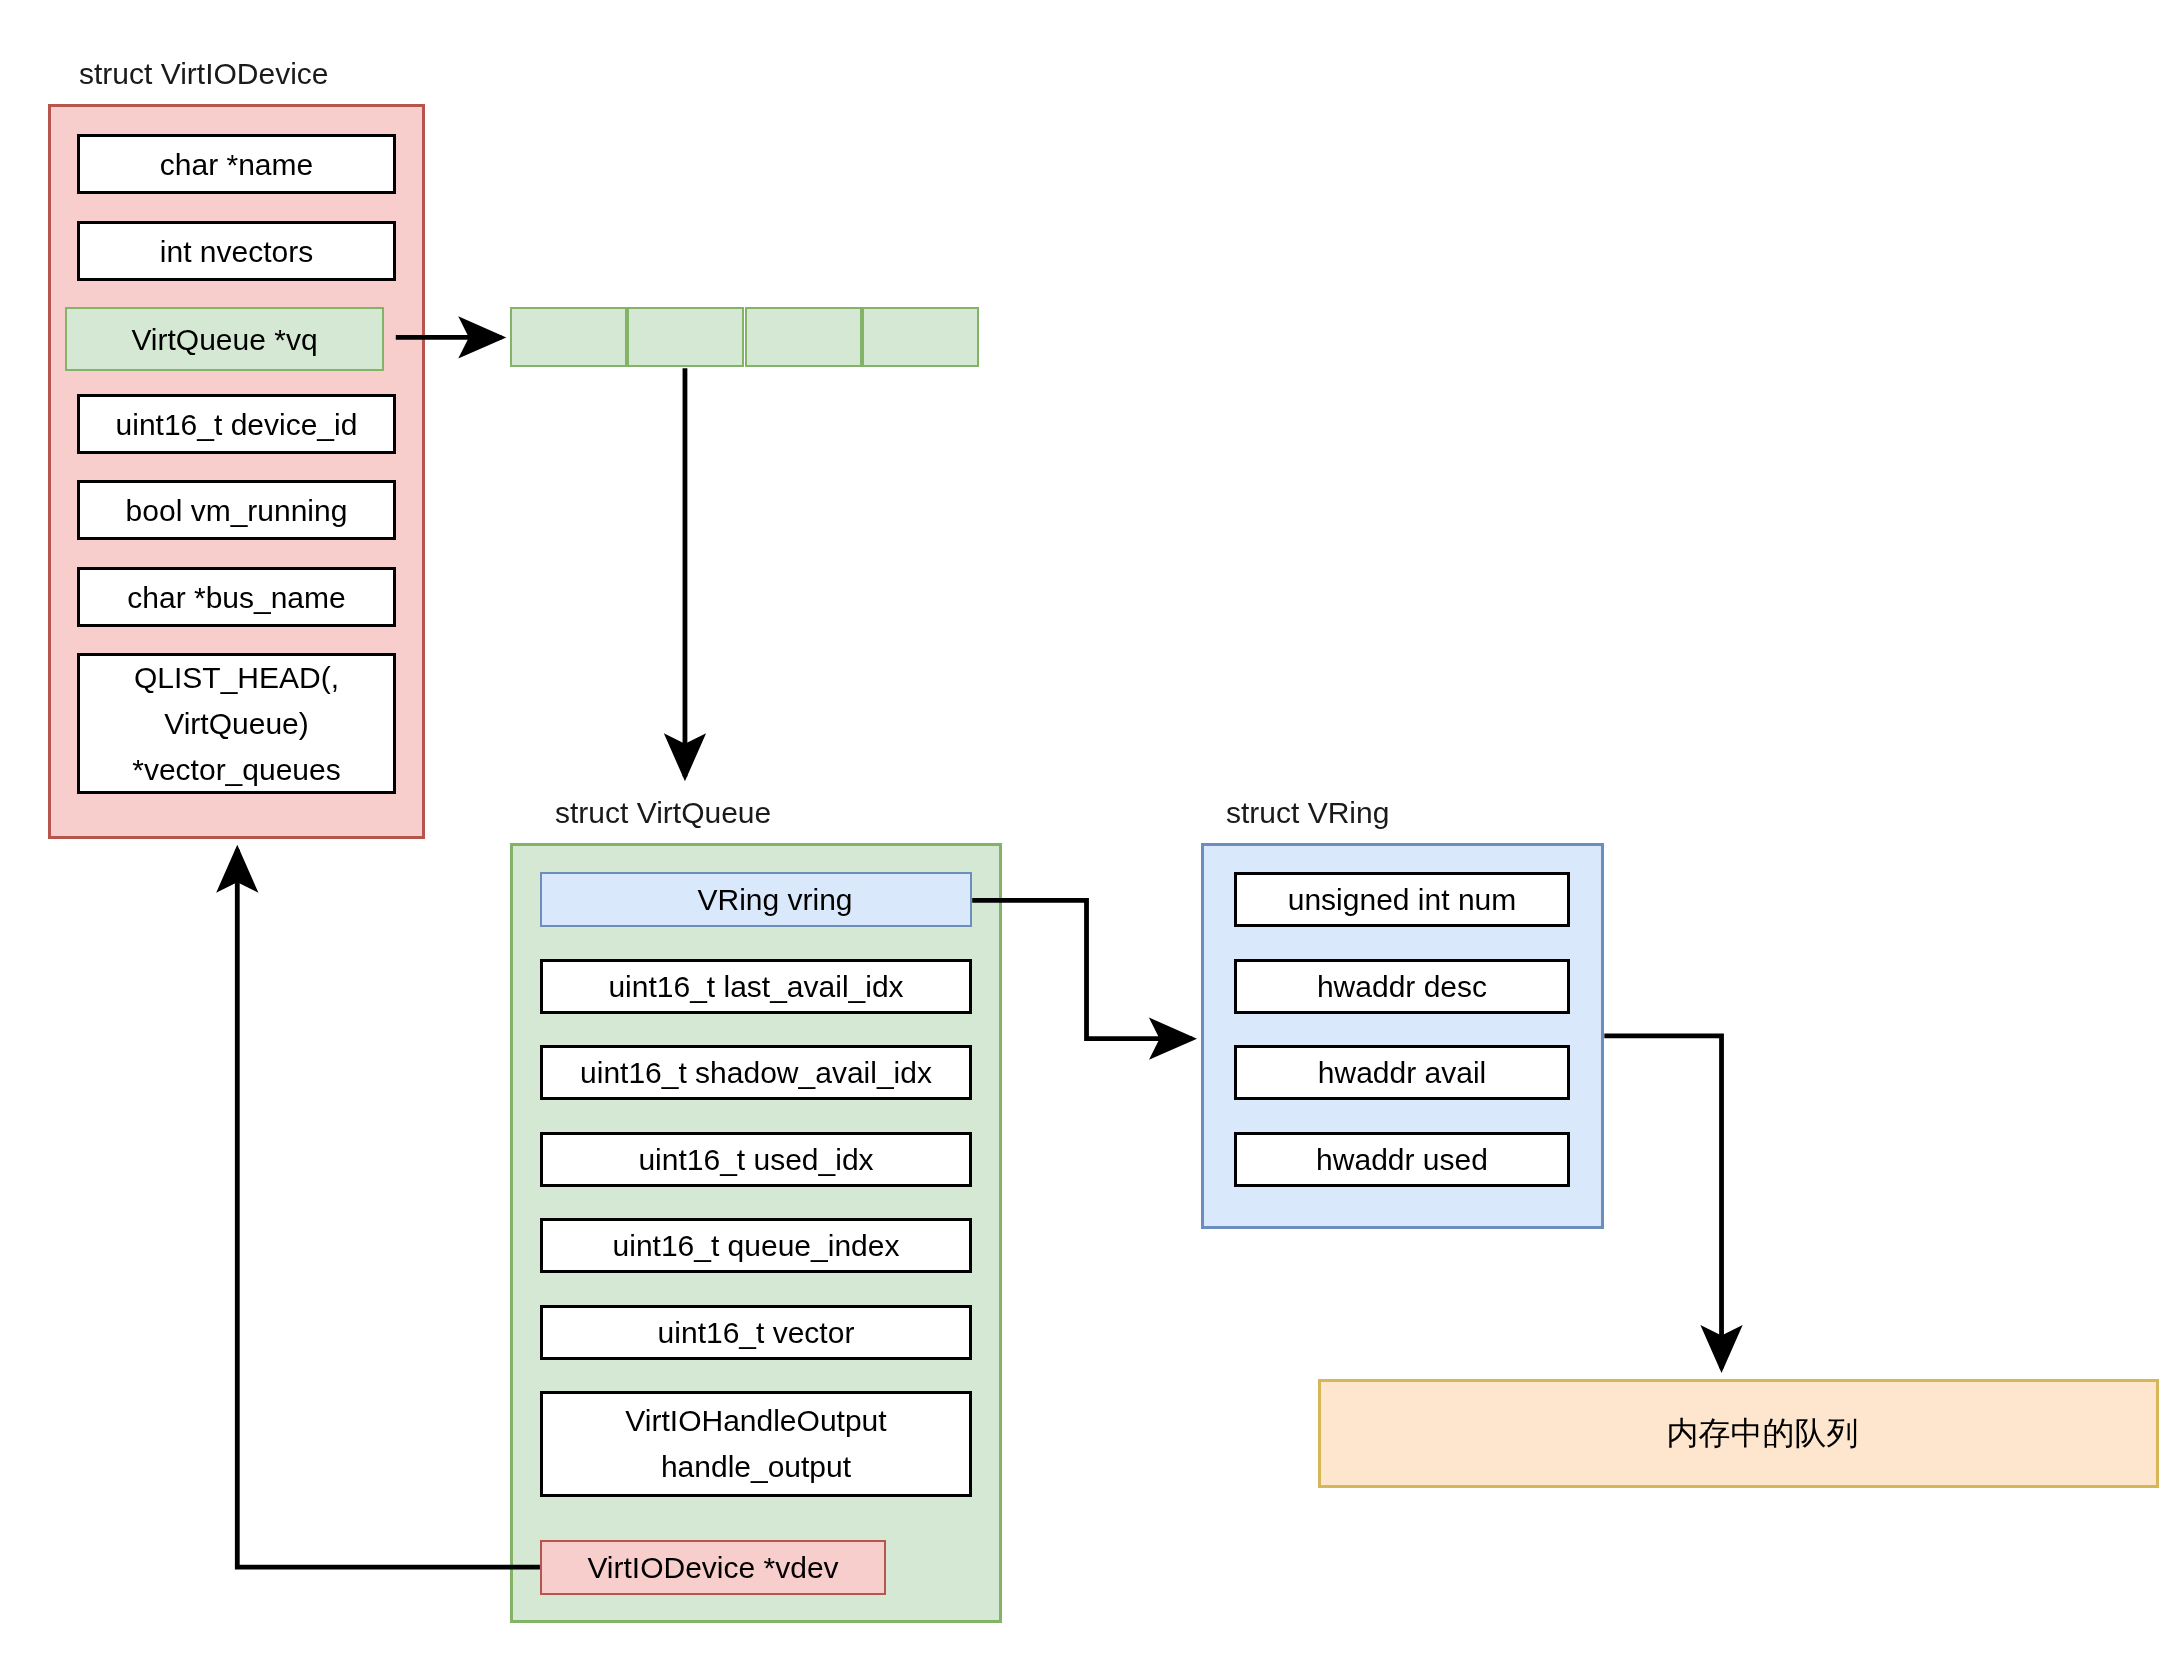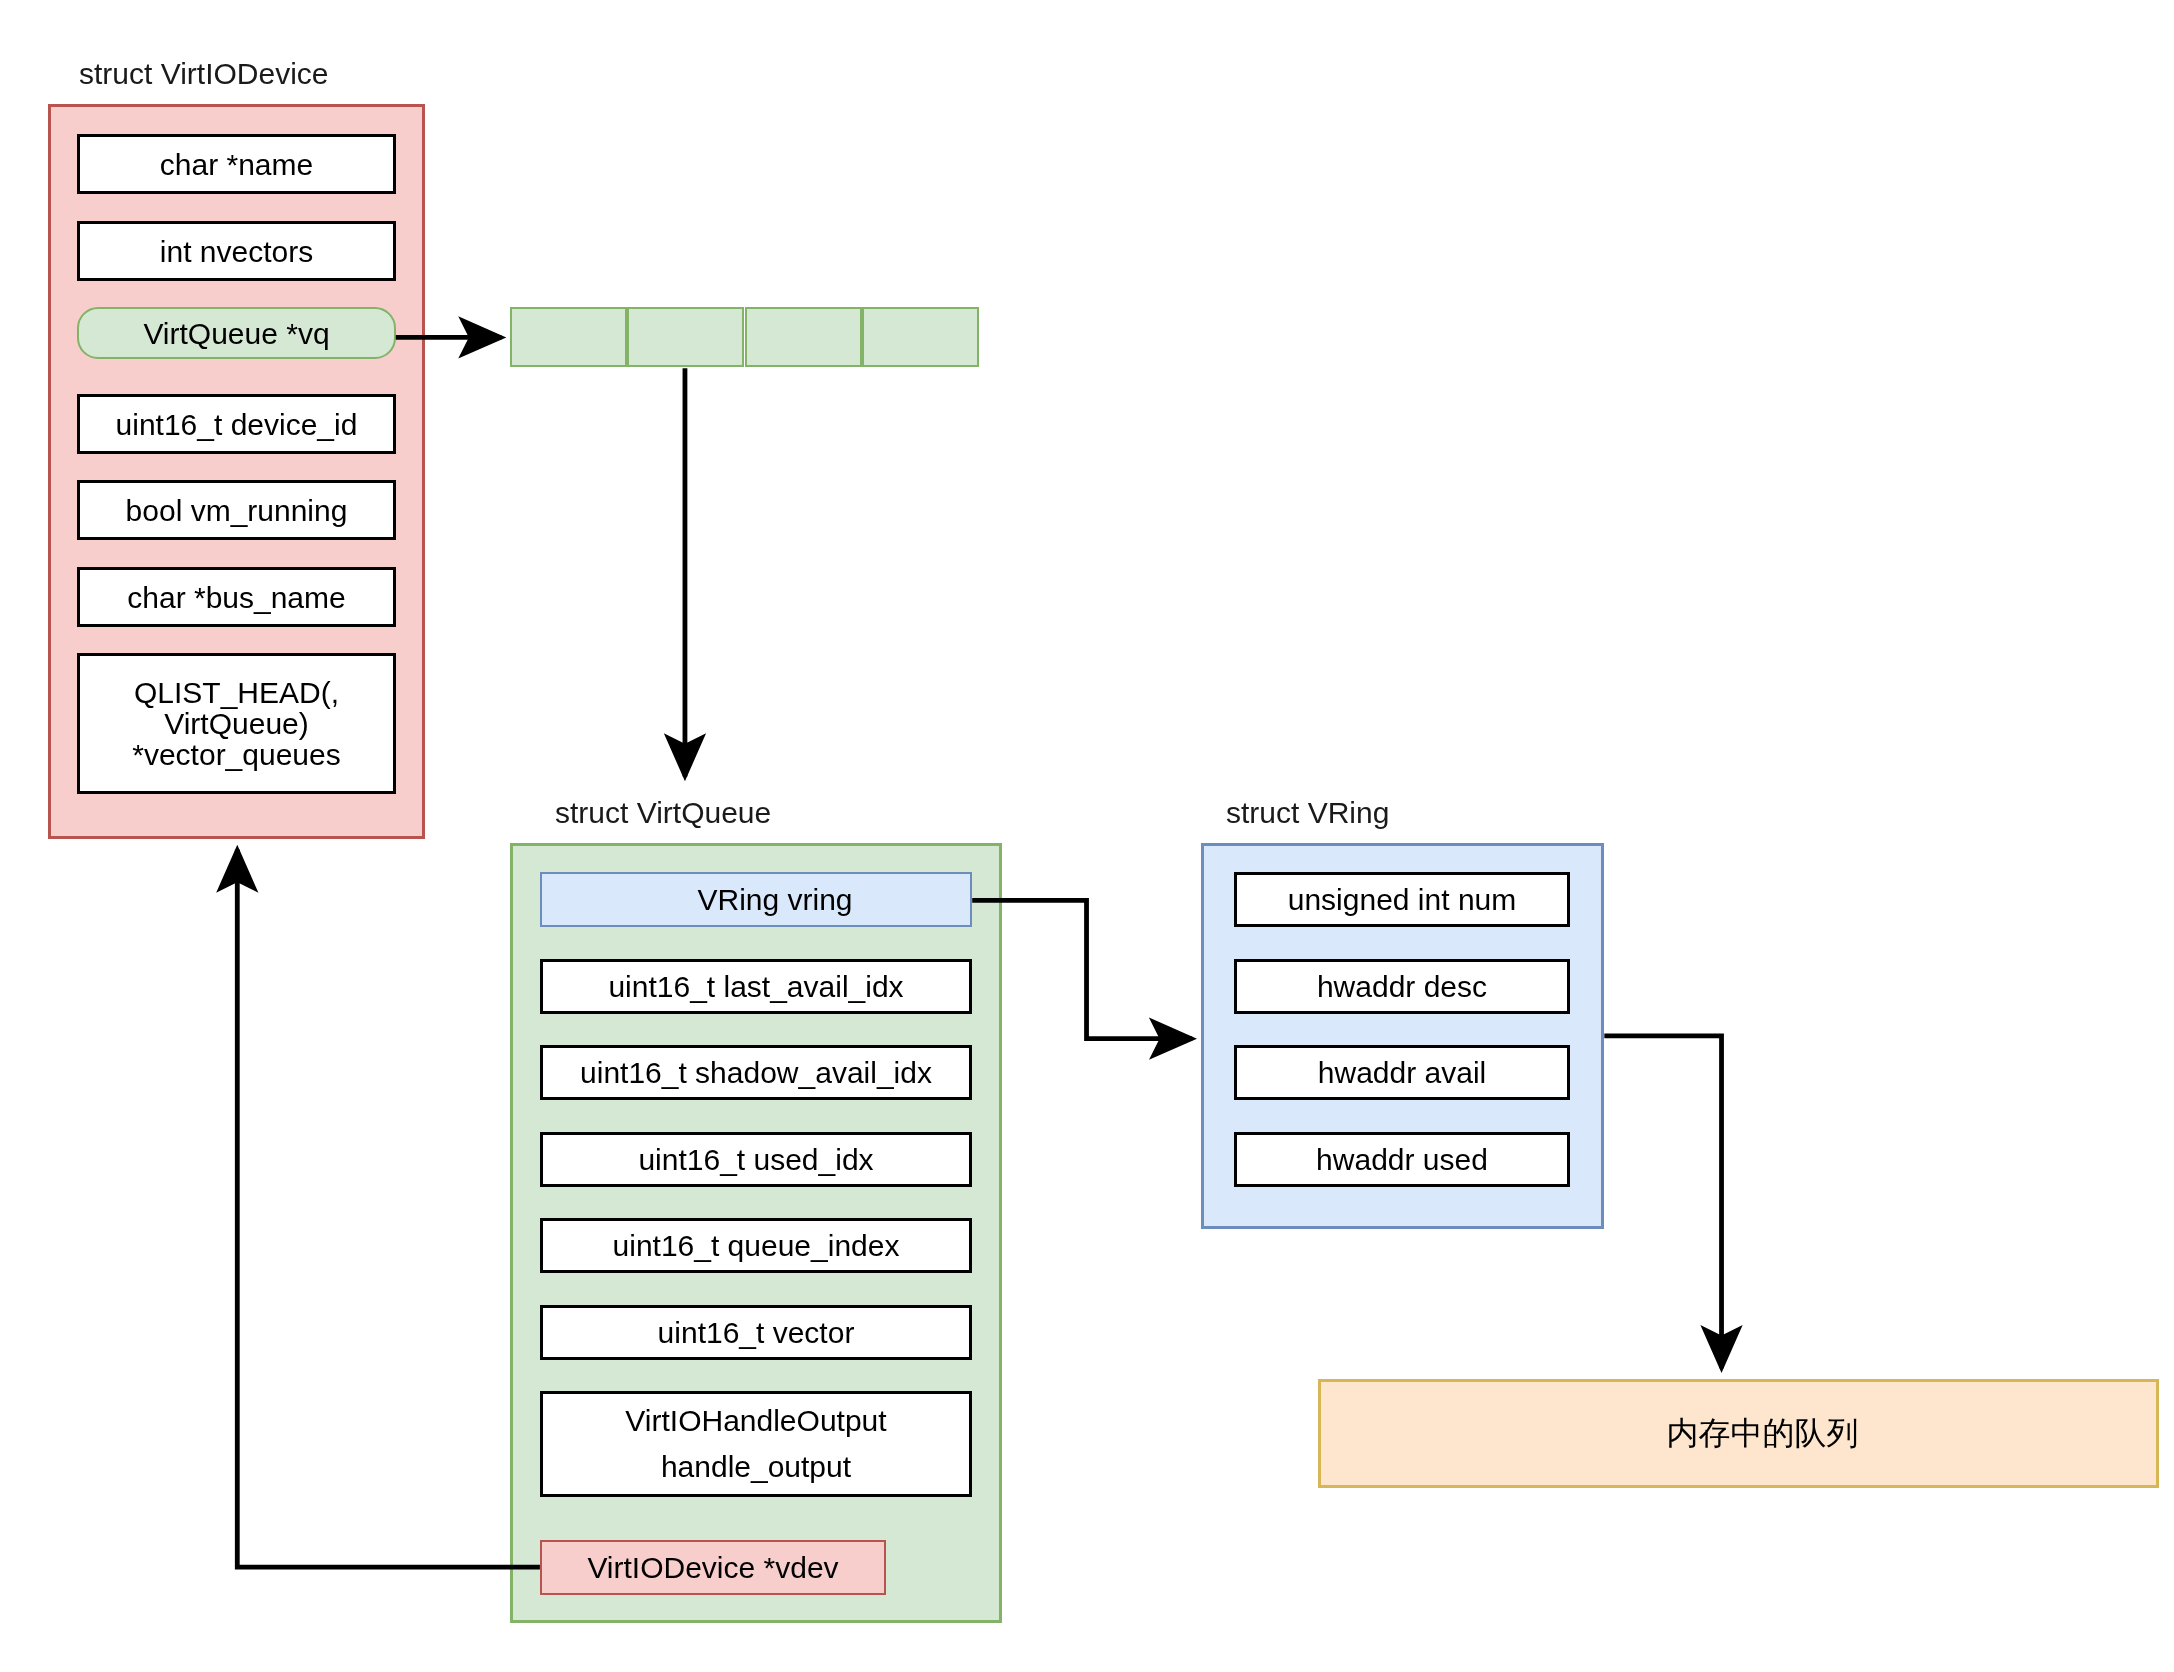--- a/index.html
+++ b/index.html
@@ -104,29 +104,29 @@
 <div id="canvas">
 
   <div class="struct-label" style="left:79px; top:56px;">struct VirtIODevice</div>
 
   <div class="struct-box box-pink" style="left:48px; top:104px; width:377px; height:735px;"></div>
 
   <div class="field" style="left:77px; top:134px; width:319px; height:60px;">char *name</div>
 
   <div class="field" style="left:77px; top:221px; width:319px; height:60px;">int nvectors</div>
 
-  <div class="field hl-green" style="left:77px; top:307px; width:319px; height:52px;border-radius:21px;">VirtQueue *vq</div>
+  <div class="field hl-green" style="left:65px; top:307px; width:319px; height:64px;">VirtQueue *vq</div>
 
   <div class="field" style="left:77px; top:394px; width:319px; height:60px;">uint16_t device_id</div>
 
   <div class="field" style="left:77px; top:480px; width:319px; height:60px;">bool vm_running</div>
 
   <div class="field" style="left:77px; top:567px; width:319px; height:60px;">char *bus_name</div>
 
-  <div class="field" style="left:77px; top:653px; width:319px; height:141px; line-height:31px;">QLIST_HEAD(,
+  <div class="field" style="left:77px; top:653px; width:319px; height:141px; line-height:46px;">QLIST_HEAD(,
 VirtQueue)
 *vector_queues</div>
 
   <div class="arr-cell" style="left:510px; top:307px; width:117px; height:60px;"></div>
   <div class="arr-cell" style="left:627px; top:307px; width:117px; height:60px;"></div>
   <div class="arr-cell" style="left:745px; top:307px; width:117px; height:60px;"></div>
   <div class="arr-cell" style="left:862px; top:307px; width:117px; height:60px;"></div>
 
   <div class="struct-label" style="left:555px; top:795px;">struct VirtQueue</div>
 

